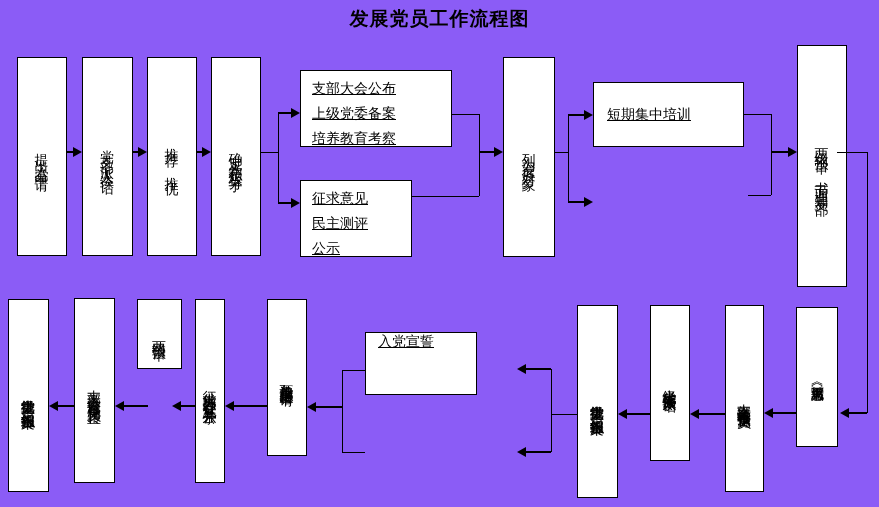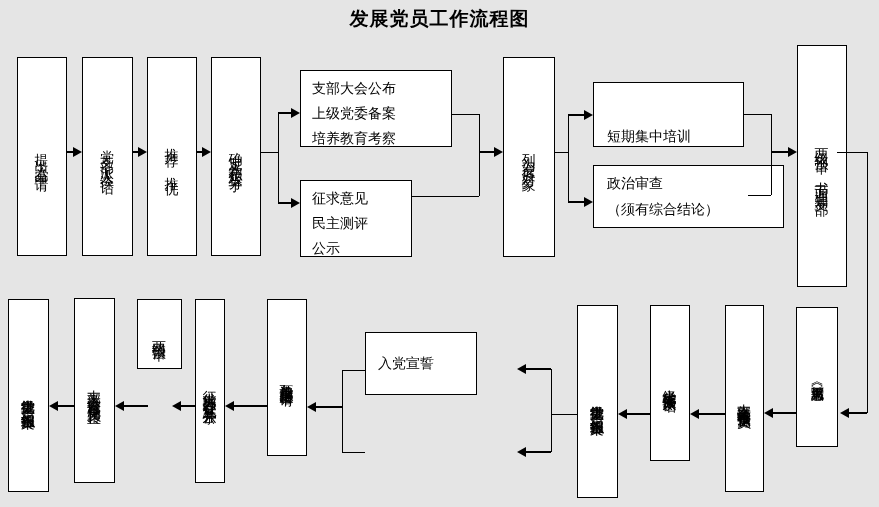--- a/index.html
+++ b/index.html
@@ -1,42 +1,42 @@
 <!DOCTYPE html>
 <html><head>
 <meta charset="utf-8">
 <style>
   html,body{margin:0;padding:0;background:#fff;}
   #canvas{
-    position:relative;width:879px;height:507px;background:#e5e5e5;
+    position:relative;width:879px;height:507px;background:#8b5cf6;
     font-family:"DejaVu Sans",sans-serif;color:#000;overflow:hidden;
   }
   #title{
     position:absolute;top:6px;left:0;width:100%;text-align:center;
     font-size:19px;font-weight:bold;letter-spacing:1px;
   }
   .box{
     position:absolute;border:1px solid #000;background:#fff;
     box-sizing:border-box;font-size:14px;line-height:normal;
   }
   .vbox{
     writing-mode:vertical-rl;
     display:flex;align-items:center;justify-content:center;
   }
   .ls5{letter-spacing:5px}
   .ls4{letter-spacing:4px}
   .ls2{letter-spacing:2px}
   .ls1{letter-spacing:1px}
   .ls0{letter-spacing:0}
   .fs13{font-size:13px}
-  .hbox span{display:block;white-space:pre-line;}
+  .hbox span{display:block;white-space:pre-line;text-decoration:underline;}
   .hb-3l{padding:5px 0 0 11px;line-height:25px;}
   .hb-2l{padding:4px 0 0 13px;line-height:26px;}
-  .hb-c{display:flex;align-items:flex-end;padding-left:13px;}
-  .hb-c2{display:flex;align-items:center;padding-left:12px;}
+  .hb-c{display:flex;align-items:center;padding-left:13px;}
+  .hb-c2{display:flex;padding-left:12px;}
   .hl,.vl{position:absolute;background:#000;}
   .hl{height:1px;}
   .vl{width:1px;}
   .arr{position:absolute;height:2px;background:#000;}
   .arr-r::after{
     content:"";position:absolute;right:-9px;top:-4px;width:0;height:0;
     border-top:5px solid transparent;border-bottom:5px solid transparent;
     border-left:9px solid #000;
   }
   .arr-l::before{
@@ -75,24 +75,20 @@
 民主测评
 公示</span>
     </div>
 
   <div class="box vbox ls5" style="left:503px;top:57px;width:52px;height:200px">
       <span>列为发展对象</span>
     </div>
 
   <div class="box hbox hb-c" style="left:593px;top:82px;width:151px;height:65px">
       <span>短期集中培训</span>
-    </div>
-  <div class="box hbox hb-2l" style="left:593px;top:165px;width:191px;height:63px">
-      <span>政治审查
-（须有综合结论）</span>
     </div>
 
   <div class="box vbox ls4" style="left:797px;top:45px;width:50px;height:242px">
       <span>两级预审　书面通知支部</span>
     </div>
 
   <div class="box vbox ls0 fs13" style="left:796px;top:307px;width:42px;height:140px">
       <span>填写《入党志愿书》</span>
     </div>
   <div class="box vbox ls1" style="left:725px;top:305px;width:39px;height:187px">

